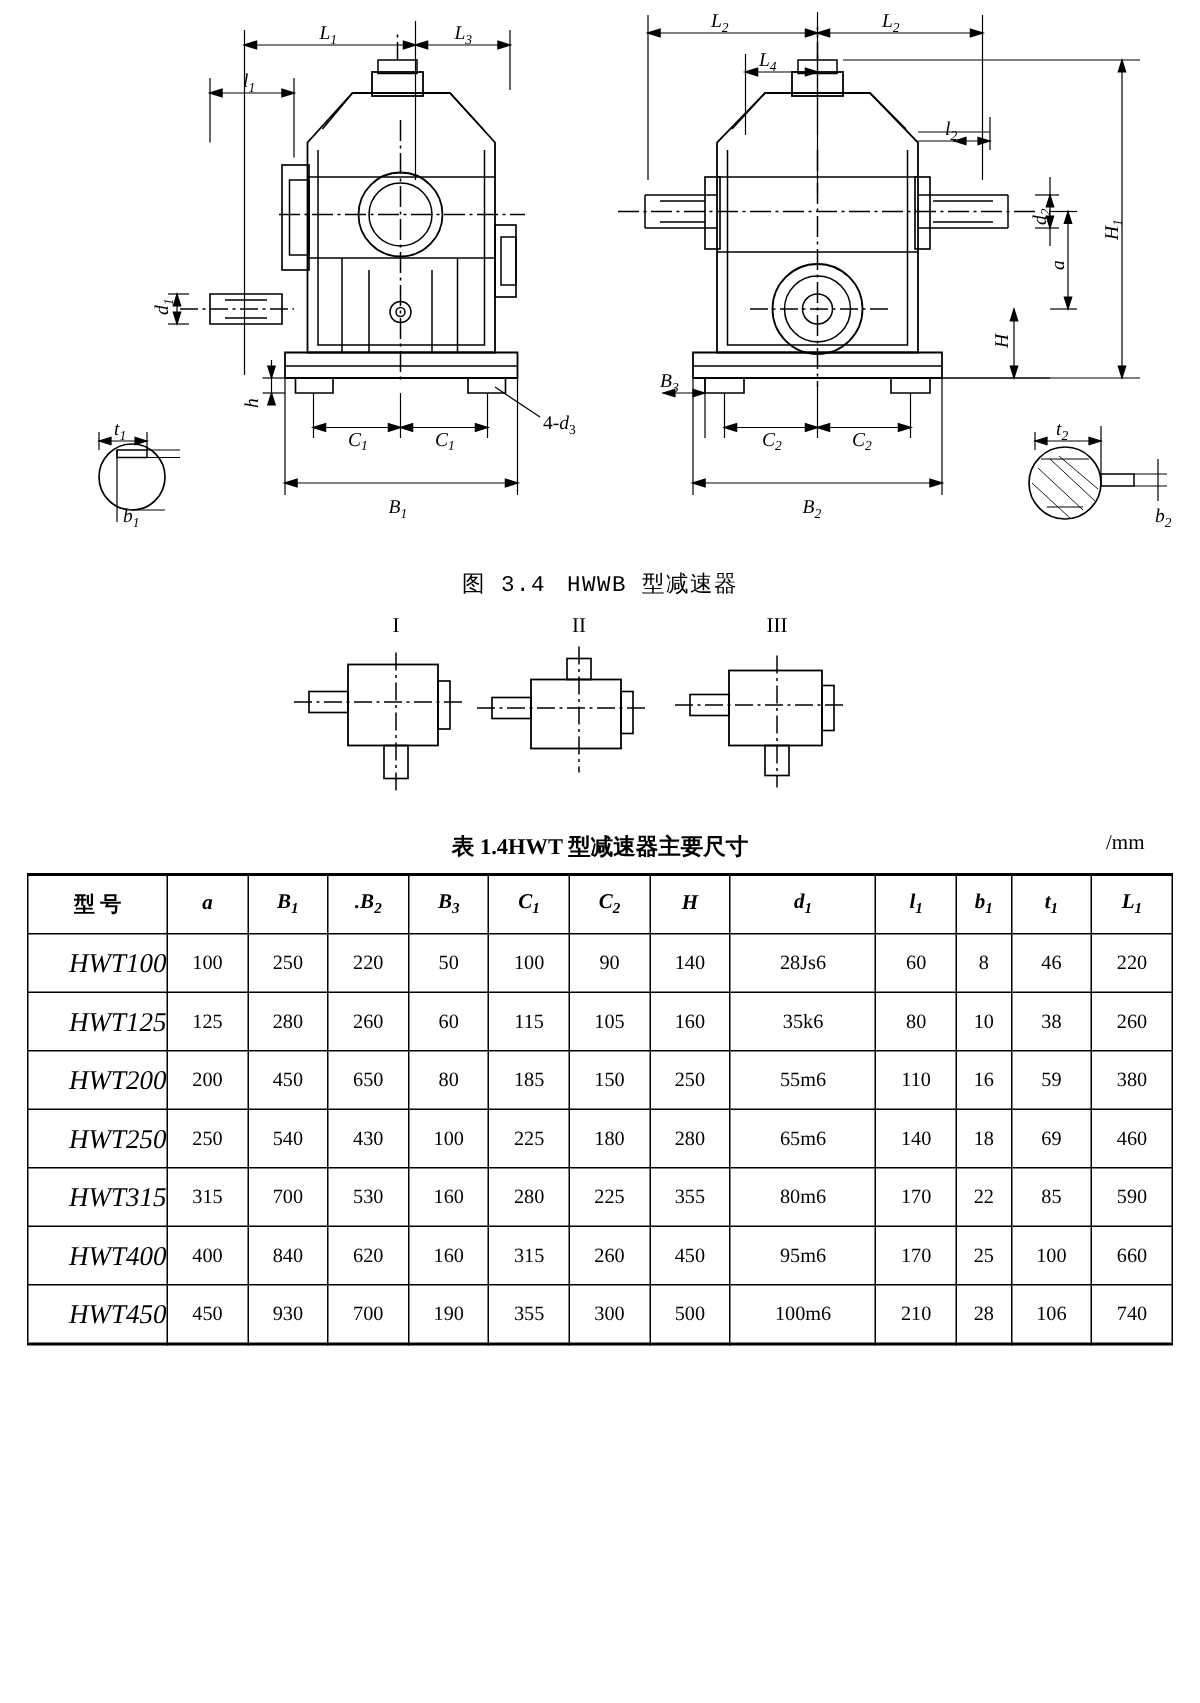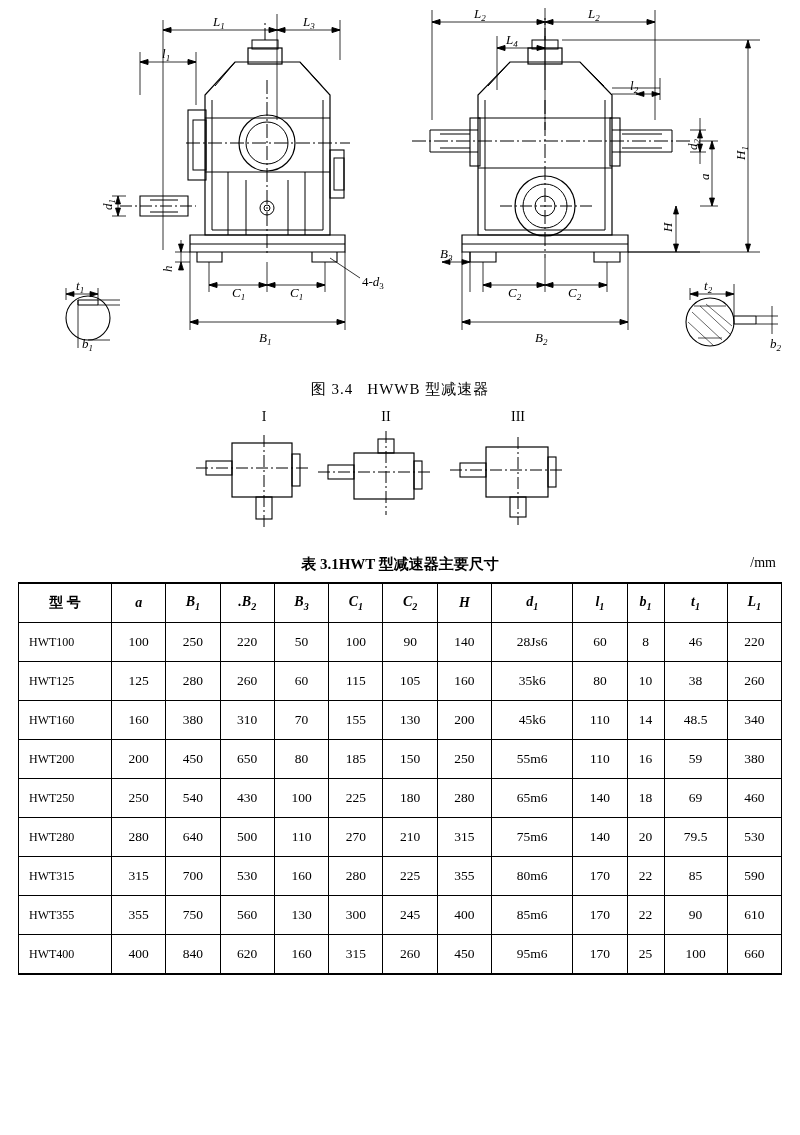--- a/index.html
+++ b/index.html
@@ -14,39 +14,39 @@
   .page{position:relative;width:800px;height:1120px;}
 
   
   .fig-area{position:relative;width:800px;height:380px;}
   .fig-area svg{position:absolute;left:0;top:0;}
 
   .caption{
     text-align:center;
     font-size:15px;
     letter-spacing:1px;
-    font-family:Liberation Serif, serif;
+    font-family:Liberation Mono, monospace;
   }
   .caption .sp{display:inline-block;width:14px;}
 
   
   .asm-area{position:relative;width:800px;height:150px;}
   .asm-area svg{position:absolute;left:0;top:0;}
 
   
   .tbl-title{
     position:relative;
     text-align:center;
     font-size:15px;
     font-weight:bold;
     margin-top:6px;
     font-family:"Liberation Serif", serif;
   }
   .tbl-title .unit{
-    position:absolute;right:24px;top:0;
+    position:absolute;right:37px;top:0;
     font-weight:normal;
     font-size:14px;
     text-align:right;
   }
   table{
     border-collapse:collapse;
     width:764px;
     margin:8px auto 0 auto;
     font-size:13.5px;
     font-family:"Liberation Serif", serif;
@@ -57,23 +57,24 @@
     padding:0;
     height:38px;
     font-weight:normal;
   }
   thead td{
     font-weight:bold;
     font-size:14px;
   }
   thead td.it{font-style:italic;font-weight:bold;}
   tbody td:first-child{
-    text-align:left;
+    text-align:right;
     padding-left:10px;
-    font-size:12px;
+    font-size:18px;
+    font-style:italic;
   }
   table{border-top:2px solid #000;border-bottom:2px solid #000;}
   .hdr-row td{border-bottom:1px solid #000;}
   sub{font-size:72%;}
   i{font-family:"Liberation Serif",serif;}
 </style>
 </head>
 <body>
 
 <div class="page">
@@ -388,21 +389,21 @@
       <g font-family="Liberation Serif, serif" font-size="14" fill="#000" text-anchor="middle">
         <text x="264" y="22">I</text>
         <text x="386" y="22">II</text>
         <text x="518" y="22">III</text>
       </g>
     </svg>
   </div>
 
 
   <div class="tbl-title">
-    <span>表 3.1</span><span class="sp"></span><span>HWT 型减速器主要尺寸</span>
+    <span>表 1.4</span><span class="sp"></span><span>HWT 型减速器主要尺寸</span>
     <span class="unit">/mm</span>
   </div>
 
   <table>
     <thead>
       <tr class="hdr-row">
         <td style="width:92px;">型  号</td>
         <td class="it"><i>a</i></td>
         <td class="it"><i>B</i><sub>1</sub></td>
         <td class="it">.<i>B</i><sub>2</sub></td>
@@ -442,35 +443,20 @@
           <td>115</td>
           <td>105</td>
           <td>160</td>
           <td>35k6</td>
           <td>80</td>
           <td>10</td>
           <td>38</td>
           <td>260</td>
         </tr>
         <tr>
-          <td>HWT160</td>
-          <td>160</td>
-          <td>380</td>
-          <td>310</td>
-          <td>70</td>
-          <td>155</td>
-          <td>130</td>
-          <td>200</td>
-          <td>45k6</td>
-          <td>110</td>
-          <td>14</td>
-          <td>48.5</td>
-          <td>340</td>
-        </tr>
-        <tr>
           <td>HWT200</td>
           <td>200</td>
           <td>450</td>
           <td>650</td>
           <td>80</td>
           <td>185</td>
           <td>150</td>
           <td>250</td>
           <td>55m6</td>
           <td>110</td>
@@ -487,75 +473,60 @@
           <td>225</td>
           <td>180</td>
           <td>280</td>
           <td>65m6</td>
           <td>140</td>
           <td>18</td>
           <td>69</td>
           <td>460</td>
         </tr>
         <tr>
-          <td>HWT280</td>
-          <td>280</td>
-          <td>640</td>
-          <td>500</td>
-          <td>110</td>
-          <td>270</td>
-          <td>210</td>
-          <td>315</td>
-          <td>75m6</td>
-          <td>140</td>
-          <td>20</td>
-          <td>79.5</td>
-          <td>530</td>
-        </tr>
-        <tr>
           <td>HWT315</td>
           <td>315</td>
           <td>700</td>
           <td>530</td>
           <td>160</td>
           <td>280</td>
           <td>225</td>
           <td>355</td>
           <td>80m6</td>
           <td>170</td>
           <td>22</td>
           <td>85</td>
           <td>590</td>
         </tr>
         <tr>
-          <td>HWT355</td>
-          <td>355</td>
-          <td>750</td>
-          <td>560</td>
-          <td>130</td>
-          <td>300</td>
-          <td>245</td>
-          <td>400</td>
-          <td>85m6</td>
-          <td>170</td>
-          <td>22</td>
-          <td>90</td>
-          <td>610</td>
-        </tr>
-        <tr>
           <td>HWT400</td>
           <td>400</td>
           <td>840</td>
           <td>620</td>
           <td>160</td>
           <td>315</td>
           <td>260</td>
           <td>450</td>
           <td>95m6</td>
           <td>170</td>
           <td>25</td>
           <td>100</td>
           <td>660</td>
         </tr>
+        <tr>
+          <td>HWT450</td>
+          <td>450</td>
+          <td>930</td>
+          <td>700</td>
+          <td>190</td>
+          <td>355</td>
+          <td>300</td>
+          <td>500</td>
+          <td>100m6</td>
+          <td>210</td>
+          <td>28</td>
+          <td>106</td>
+          <td>740</td>
+        </tr>
       </tbody>
   </table>
 
 </div>
 
 </body></html>

